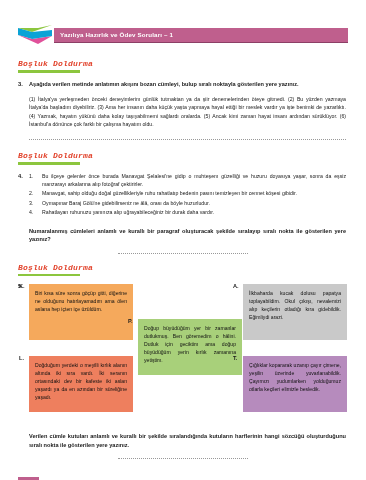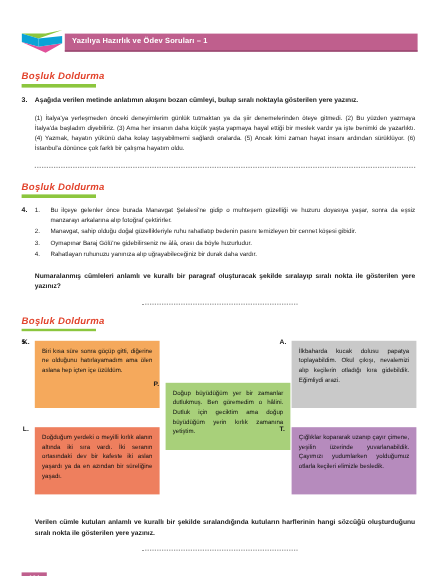--- a/index.html
+++ b/index.html
@@ -59,21 +59,21 @@
     white-space: nowrap;
   }
 
   
   .section-head {
     margin-top: 11px;
     display: inline-block;
   }
   .section-head-text {
     color: #e2452e;
-    font-family: Liberation Sans, sans-serif;
+    font-family: Liberation Mono, monospace;
     font-style: italic;
     font-weight: bold;
     font-size: 8px;
     letter-spacing: 0.2px;
     display: block;
     line-height: 10px;
   }
   .section-head-rule {
     height: 2.5px;
     background: #8cc63e;

